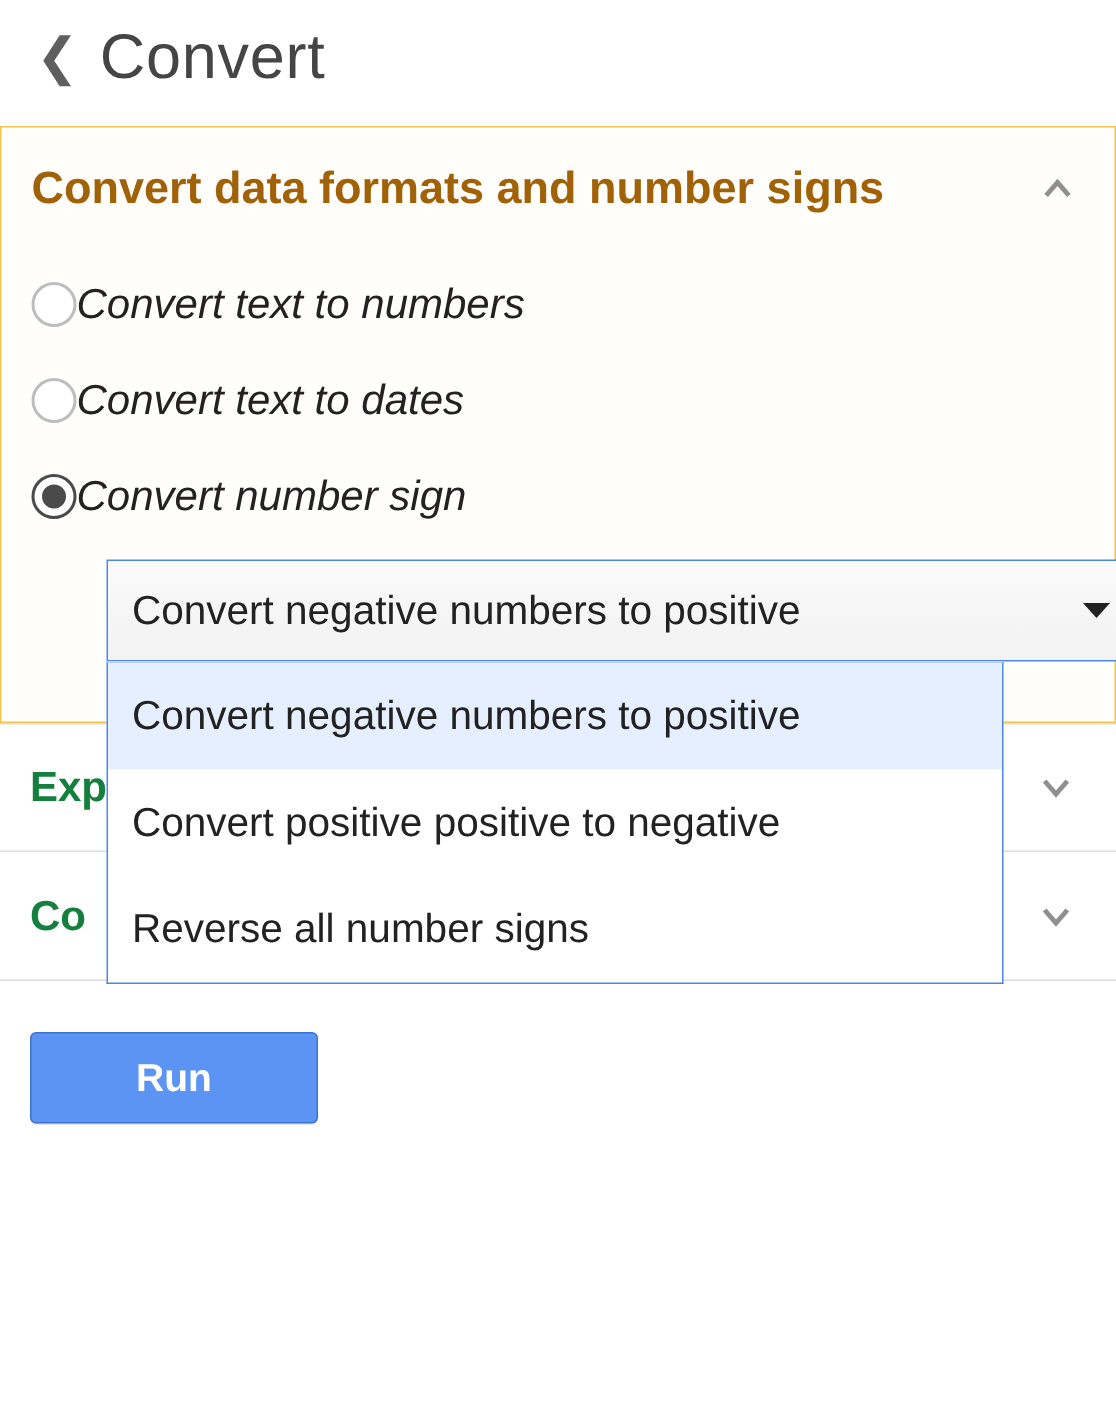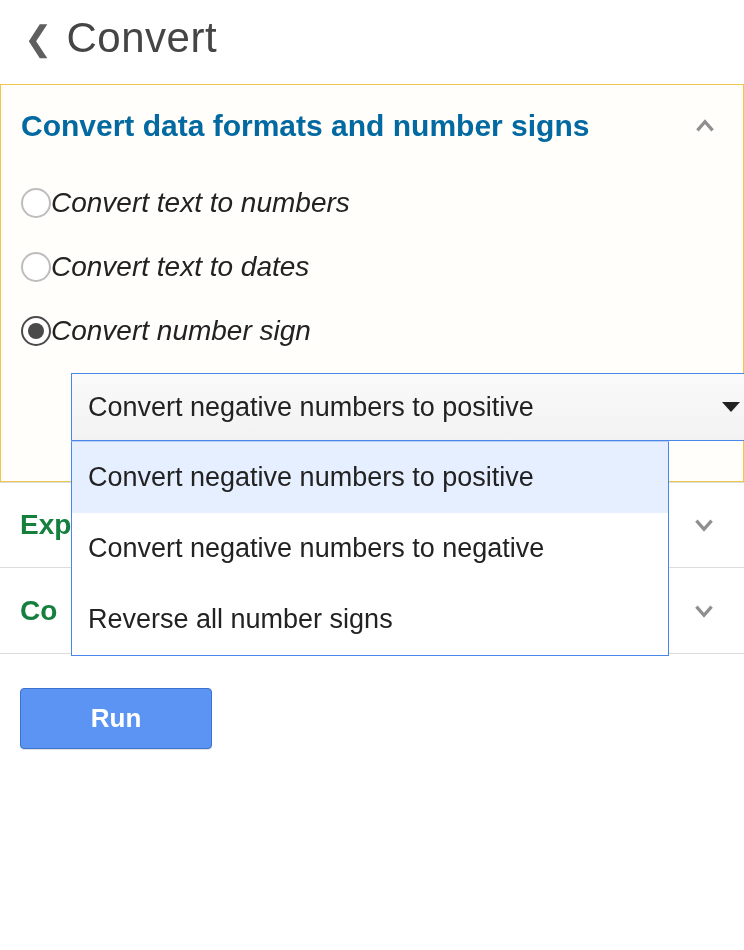--- a/index.html
+++ b/index.html
@@ -39,21 +39,21 @@
     position:relative;
   }
   .section-header {
     display:flex;
     align-items:center;
     justify-content:space-between;
     cursor:pointer;
     padding:0 6px 28px 2px;
   }
   .section-title {
-    color:#0369a1;
+    color:#a16207;
     font-size:30px;
     font-weight:700;
   }
   .chev {
     width:28px; height:28px;
     display:flex; align-items:center; justify-content:center;
   }
   .chev svg { stroke:#8f8f8f; stroke-width:3; fill:none; }
   .radio-row {
     display:flex;
@@ -189,21 +189,21 @@
     <span class="radio-label">Convert number sign</span>
   </div>
 
   <div class="select-wrap">
     <div class="select-box">
       <span>Convert negative numbers to positive</span>
       <span class="select-caret"></span>
     </div>
     <div class="dropdown">
       <div class="dropdown-item highlight">Convert negative numbers to positive</div>
-      <div class="dropdown-item">Convert negative numbers to negative</div>
+      <div class="dropdown-item">Convert positive positive to negative</div>
       <div class="dropdown-item">Reverse all number signs</div>
     </div>
   </div>
 
 </div>
 
 <div class="collapsed-section">
   <span class="collapsed-title">Exp</span>
   <span class="chev">
     <svg viewBox="0 0 24 24" width="26" height="26">

